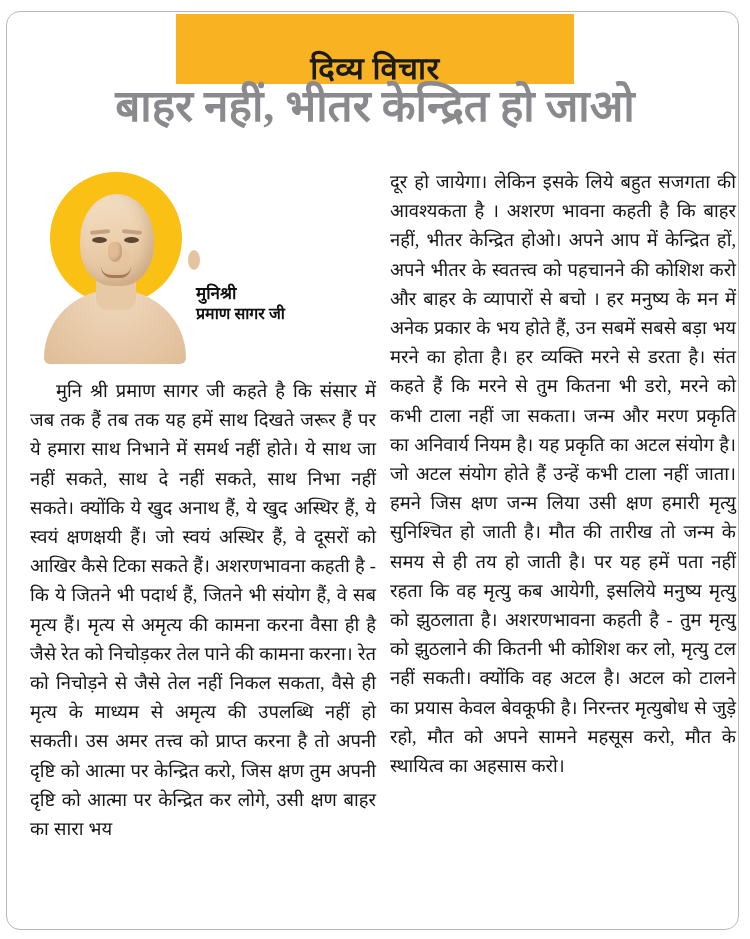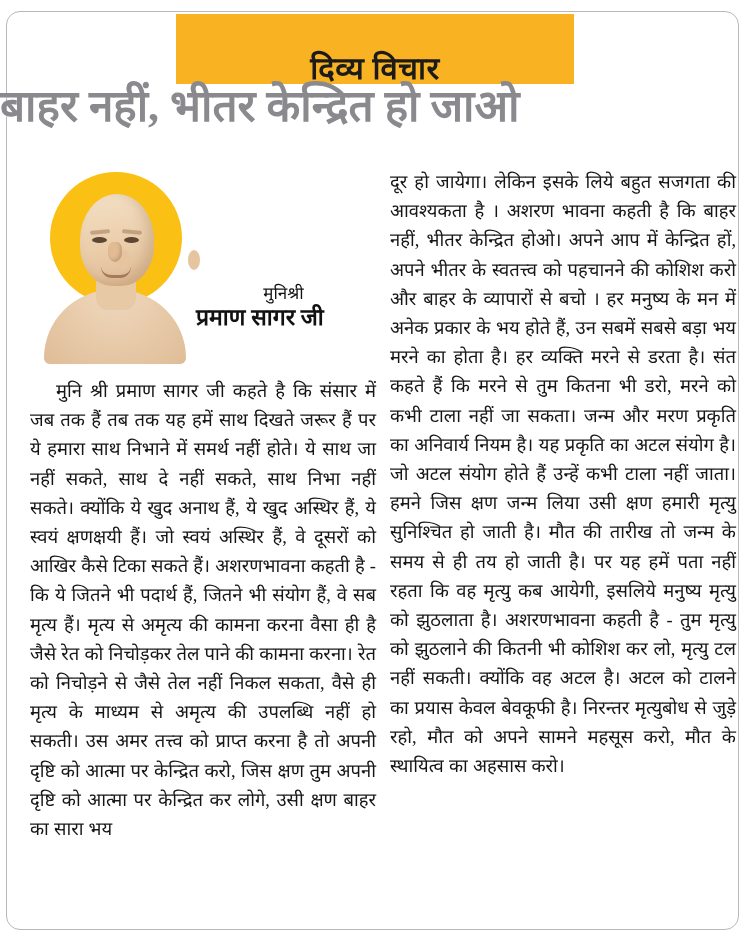--- a/index.html
+++ b/index.html
@@ -57,21 +57,21 @@
     line-height: 1;
     white-space: nowrap;
   }
 
   
   .headline {
     position: absolute;
     left: 0px;
     top: 82px;
     width: 750px;
-    text-align: left;
+    text-align: center;
     font-family: "Liberation Serif", "DejaVu Serif", serif;
     font-size: 44px;
     font-weight: bold;
     color: #8a8a8e;
     line-height: 1.15;
     white-space: nowrap;
     text-shadow: 0 1px 0 rgba(255,255,255,0.6);
   }
 
   
@@ -173,22 +173,22 @@
 
   .caption {
     position: absolute;
     left: 196px;
     top: 283px;
     width: 175px;
     font-family: "Liberation Serif", "DejaVu Serif", serif;
     color: #111111;
     line-height: 1.24;
   }
-  .caption .c-pre   { font-size: 17px; font-weight: normal; text-align: center; }
-  .caption .c-name  { font-size: 23px; font-weight: bold; }
+  .caption .c-pre   { font-size: 17px; font-weight: bold; }
+  .caption .c-name  { font-size: 16px; font-weight: bold; }
   .caption .c-post  { font-size: 15px; font-weight: normal; }
 
   
   .columns {
     position: absolute;
     left: 22px;
     top: 168px;
     width: 708px;
     height: 758px;
   }

